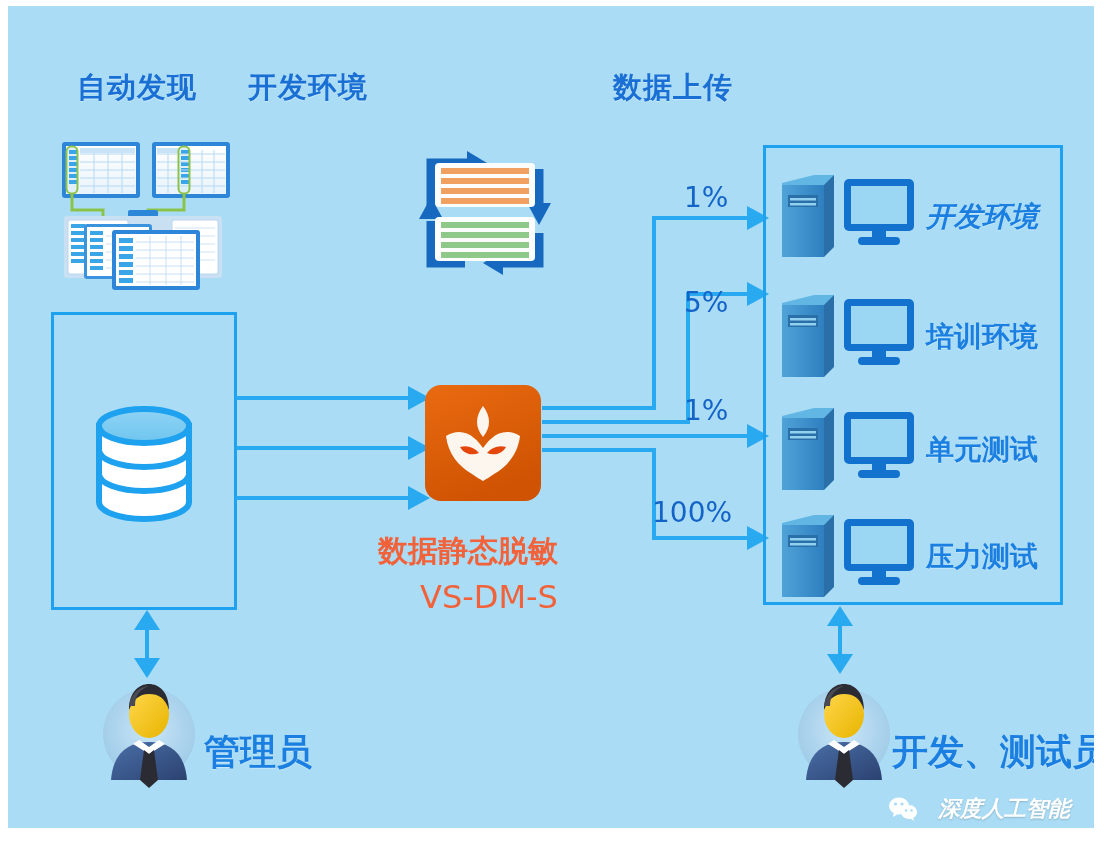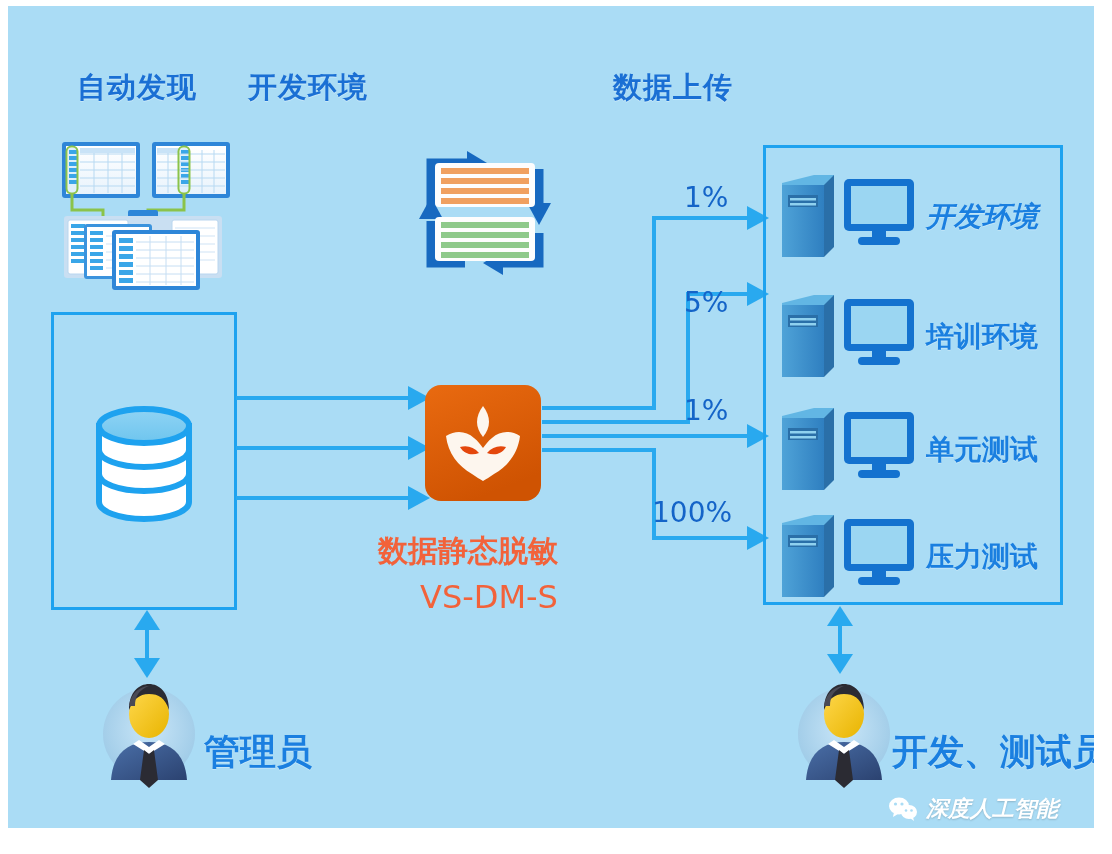--- a/index.html
+++ b/index.html
@@ -387,21 +387,21 @@
       <path d="M8 104 c2 -26 16 -38 38 -38 c22 0 36 12 38 38 z" fill="url(#suit)"></path>
       <path d="M30 68 l16 10 l16 -10 l-6 -4 l-10 7 l-10 -7 z" fill="#ffffff"></path>
       <path d="M46 78 l5 -4 l4 30 l-9 8 l-9 -8 l4 -30 z" fill="#2b2b33"></path>
       <ellipse cx="46" cy="38" rx="20" ry="24" fill="url(#skin)"></ellipse>
       <path d="M26 34 c0 -18 10 -26 20 -26 c10 0 20 8 20 26 c-4 -12 -10 -16 -20 -16 c-10 0 -16 6 -20 16 z" fill="#2b2b33"></path>
       <path d="M26 30 c2 -14 12 -20 20 -20 c-10 4 -14 10 -14 20 z" fill="#4a4a55"></path>
     </svg>
   </div>
   <div class="abs persname" style="left:884px;top:722px;text-align:right;">开发、测试员</div>
 
-  <div class="abs" style="left:880px;top:788px;display:flex;align-items:center;gap:8px;">
+  <div class="abs" style="left:880px;top:788px;display:flex;align-items:center;gap:20px;">
     <span>
       <svg width="30" height="26" viewBox="0 0 30 26">
         <ellipse cx="11" cy="10" rx="10" ry="8.5" fill="#ffffff"></ellipse>
         <polygon points="6,16 5,21 10,18" fill="#ffffff"></polygon>
         <circle cx="7.5" cy="8" r="1.6" fill="#aadcf5"></circle>
         <circle cx="14" cy="8" r="1.6" fill="#aadcf5"></circle>
         <ellipse cx="21" cy="16" rx="8" ry="7" fill="#ffffff"></ellipse>
         <polygon points="25,21 26,25 22,22" fill="#ffffff"></polygon>
         <circle cx="18" cy="14.5" r="1.3" fill="#aadcf5"></circle>
         <circle cx="23.5" cy="14.5" r="1.3" fill="#aadcf5"></circle>

